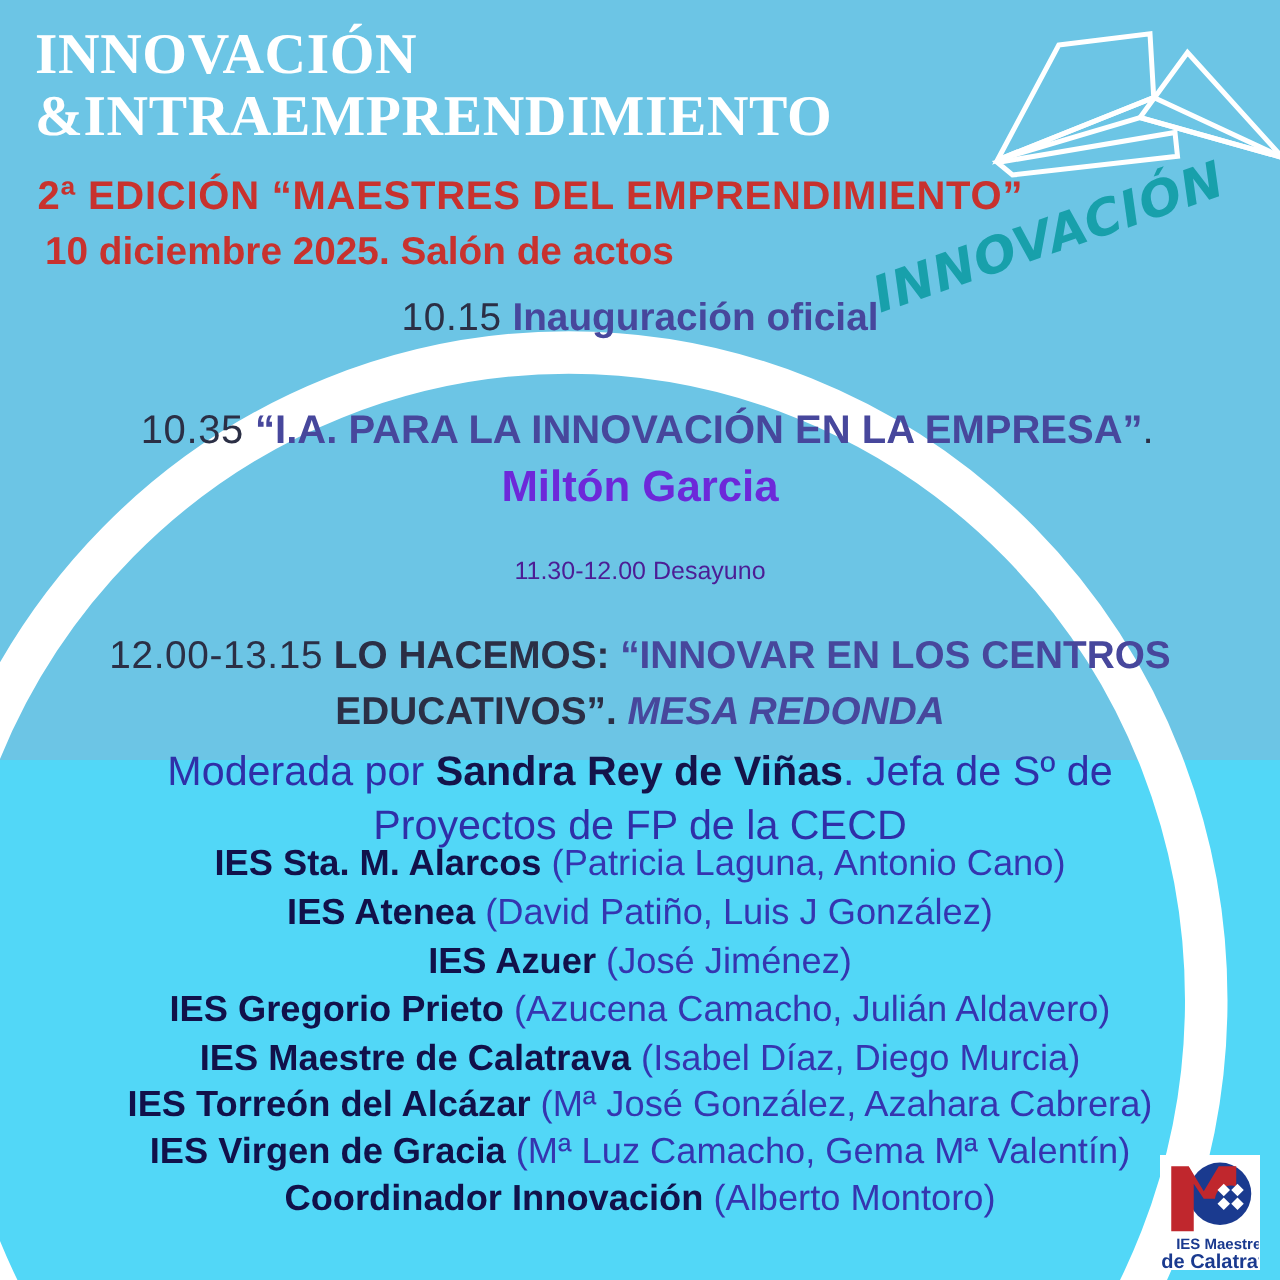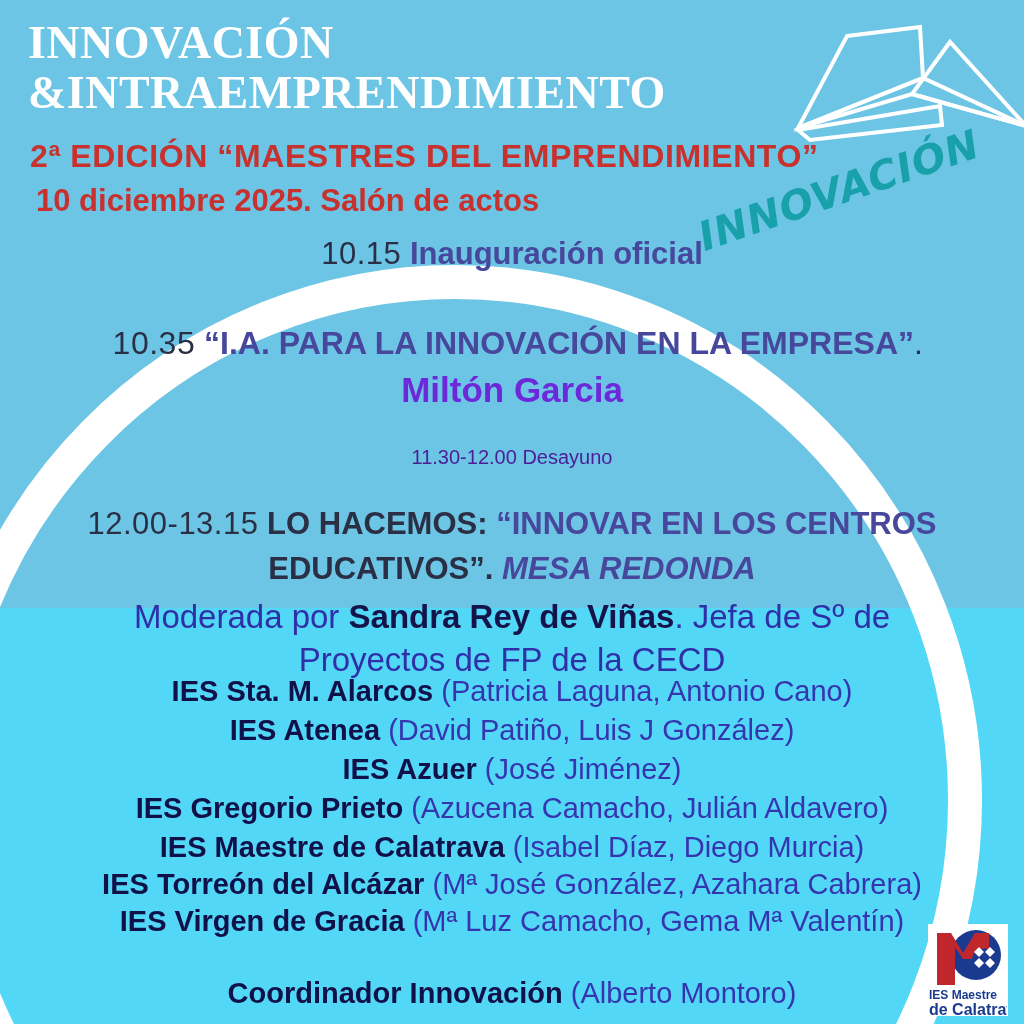--- a/index.html
+++ b/index.html
@@ -92,33 +92,33 @@
   .school-line { font-size:29px; color:#3535b0; }
   .school-name { color:#11114a; font-weight:bold; }
 
   .sl0 { top:675px; }
   .sl1 { top:714px; }
   .sl2 { top:753px; }
   .sl3 { top:792px; }
   .sl4 { top:831px; }
   .sl5 { top:868px; }
   .sl6 { top:905px; }
-  .sl7 { top:943px;margin-top:34px; }
+  .sl7 { top:943px; }
 
   
   .logo {
     position:absolute; left:928px; top:924px;
     width:80px; height:92px;
     background:#ffffff;
     border:1px solid #ffffff;
     overflow:hidden;
   }
   .logo-mark { position:absolute; left:0; top:0; width:80px; height:66px; }
   .logo-txt1, .logo-txt2 {
-    position:absolute; left:0; width:80px; text-align:left;
+    position:absolute; left:0; width:80px; text-align:right;
     color:#1a3a8f; font-weight:bold; line-height:1;
     white-space:nowrap;
   }
   .logo-txt1 { top:64px; font-size:12px; }
   .logo-txt2 { top:77px; font-size:16px; }
 </style>
 </head>
 <body>
 
 <div id="poster">

